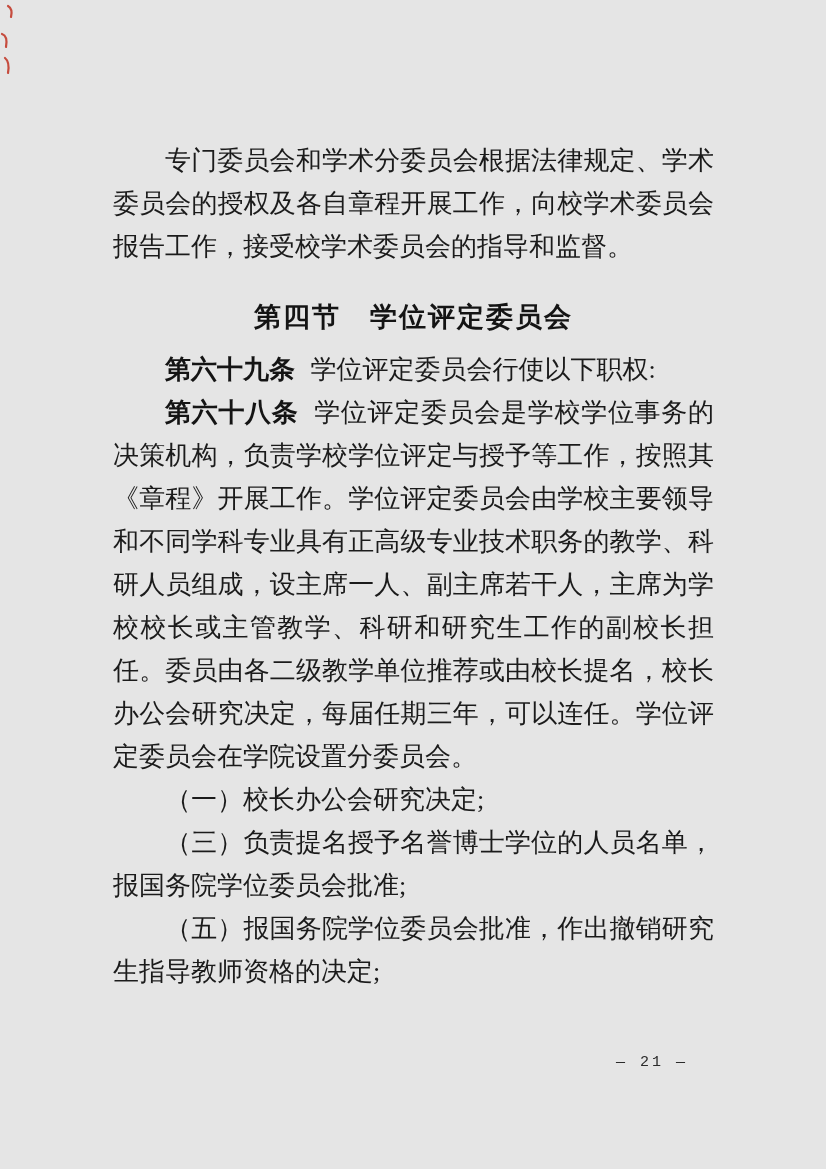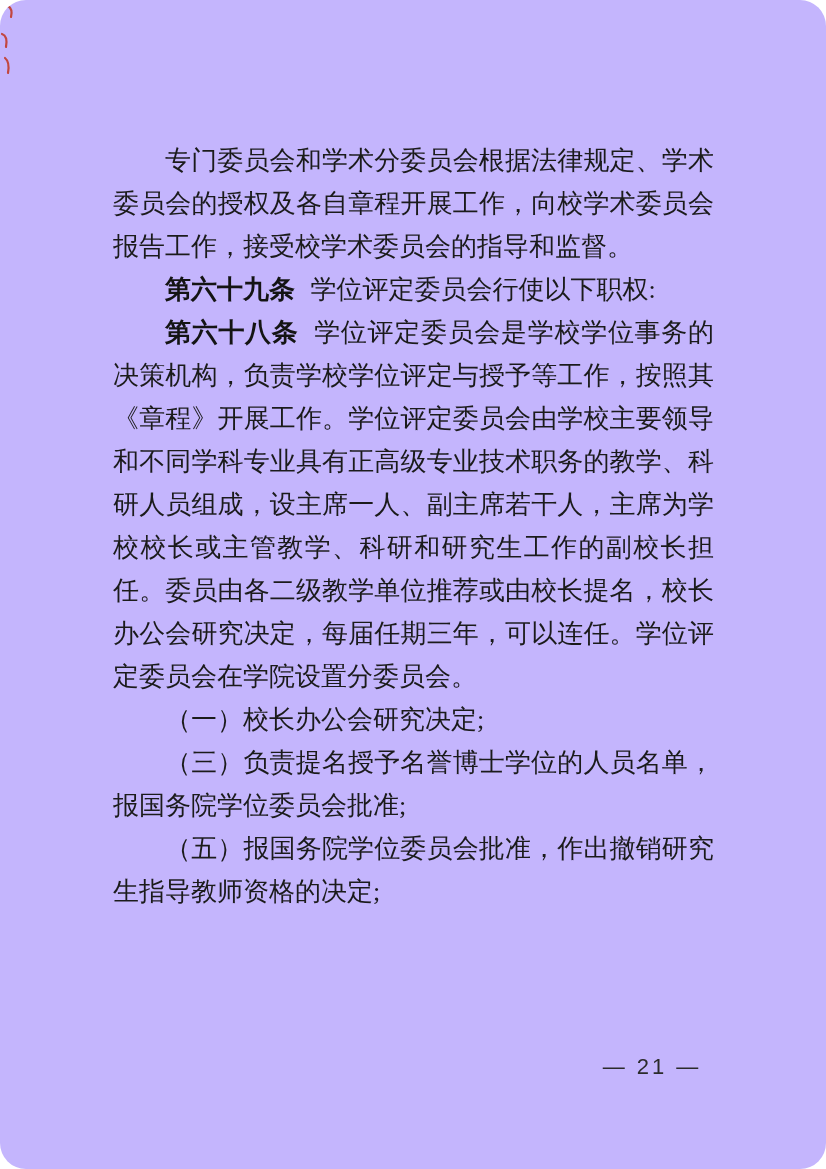--- a/index.html
+++ b/index.html
@@ -1,25 +1,24 @@
 <!DOCTYPE html>
 <html><head>
 <meta charset="utf-8">
 <style>
   html, body { margin: 0; padding: 0; background: #ffffff; }
 
   .page {
     position: relative;
     width: 826px;
     height: 1169px;
-    background: #c4b5fd;
+    background: #e5e5e5;
     font-family: "Liberation Serif", "DejaVu Serif", serif;
     color: #1b1b1b;
     overflow: hidden;
-    border-radius: 26px;
   }
 
   .red-marks {
     position: absolute;
     left: 0;
     top: 0;
     width: 22px;
     height: 84px;
   }
 
@@ -55,41 +54,42 @@
     margin-right: 0.6em;
     color: #141414;
   }
 
   .page-number {
     position: absolute;
     top: 1054px;
     left: 592px;
     width: 120px;
     text-align: center;
-    font-size: 22px;
+    font-size: 15px;
     letter-spacing: 3px;
     color: #2b2b2b;
-    font-family: Liberation Sans, sans-serif;
+    font-family: Liberation Mono, monospace;
   }
 </style>
 </head>
 <body>
 
 <div class="page">
 
   <svg class="red-marks" viewBox="0 0 22 84" xmlns="http://www.w3.org/2000/svg">
     <path d="M8 6 q5 3 3 11" fill="none" stroke="#c23b2b" stroke-width="2.2" stroke-linecap="round" opacity="0.9"></path>
     <path d="M2 34 q6 2 4 13" fill="none" stroke="#c23b2b" stroke-width="2.2" stroke-linecap="round" opacity="0.9"></path>
     <path d="M5 58 q5 4 3 15" fill="none" stroke="#c23b2b" stroke-width="2.2" stroke-linecap="round" opacity="0.9"></path>
   </svg>
 
   <div class="content">
 
     <p class="para">专门委员会和学术分委员会根据法律规定、学术委员会的授权及各自章程开展工作，向校学术委员会报告工作，接受校学术委员会的指导和监督。</p>
 
+    <h2 class="heading">第四节　学位评定委员会</h2>
 
     <p class="para"><span class="art-num">第六十九条</span><span>学位评定委员会行使以下职权:</span></p>
 
     <p class="para"><span class="art-num">第六十八条</span><span>学位评定委员会是学校学位事务的决策机构，负责学校学位评定与授予等工作，按照其《章程》开展工作。学位评定委员会由学校主要领导和不同学科专业具有正高级专业技术职务的教学、科研人员组成，设主席一人、副主席若干人，主席为学校校长或主管教学、科研和研究生工作的副校长担任。委员由各二级教学单位推荐或由校长提名，校长办公会研究决定，每届任期三年，可以连任。学位评定委员会在学院设置分委员会。</span></p>
 
     <p class="para">（一）校长办公会研究决定;</p>
 
 
     <p class="para">（三）负责提名授予名誉博士学位的人员名单，报国务院学位委员会批准;</p>
 

